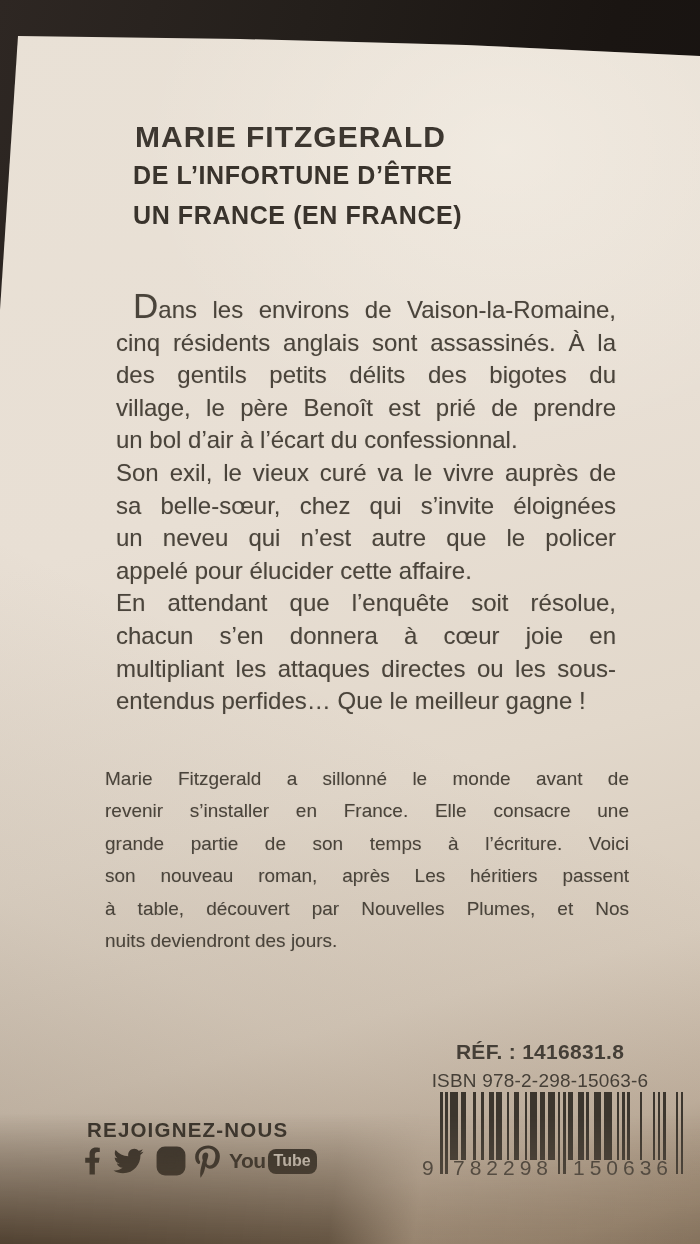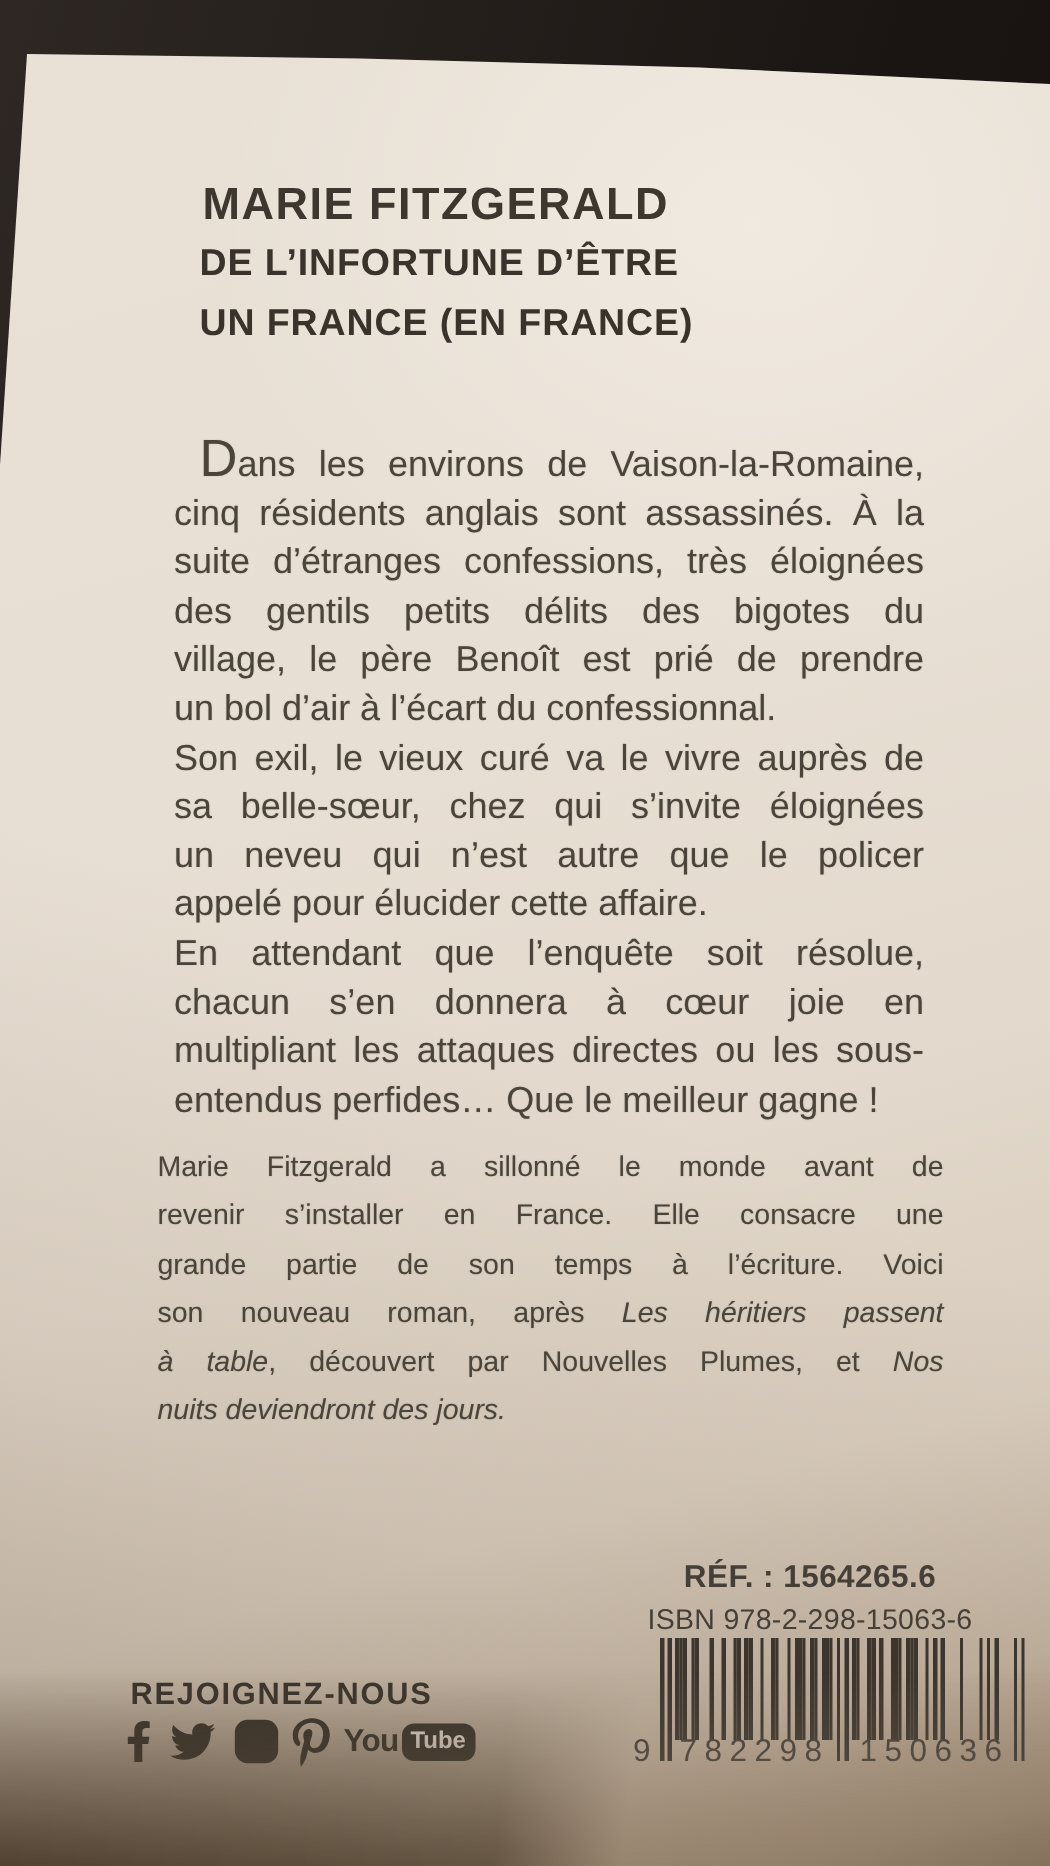--- a/index.html
+++ b/index.html
@@ -44,21 +44,21 @@
   }
   .bio{
     position:absolute;left:105px;top:763px;width:524px;
     font-size:19px;line-height:32.4px;color:#4a443b;
     text-shadow:0 0 1px rgba(74,66,56,0.25);
   }
   .line{text-align:justify;text-align-last:justify;}
   .line.last{text-align-last:left;}
   .line.indent{padding-left:17px;}
   .dropcap{font-size:35px;line-height:0.8;}
-  .it{font-style:italic;}
+  .it{}
   
   .ref-block{position:absolute;left:400px;top:1040px;width:280px;text-align:center;color:#453f37;}
   .ref{font-size:21px;font-weight:600;letter-spacing:0.3px;}
   .isbn{font-size:19px;margin-top:6px;letter-spacing:0.2px;text-align:center;}
   .barcode{position:absolute;left:440px;top:1092px;width:244px;height:92px;}
   .bars{display:flex;width:244px;height:82px;align-items:flex-start;}
   .bars span{flex:1;height:68px;}
   .bars span.on{background:#3c362e;}
   .bars span.tall{height:82px;}
   .bc-digits{position:absolute;top:64px;left:0;width:244px;height:28px;
@@ -89,21 +89,20 @@
 
 <div class="book">
 
   <div class="author">MARIE FITZGERALD</div>
   <div class="title-line title-1">DE L’INFORTUNE D’ÊTRE</div>
   <div class="title-line title-2">UN FRANCE (EN FRANCE)</div>
 
   <div class="synopsis">
     <div class="line indent"><span class="dropcap">D</span><span>ans les environs de Vaison-la-Romaine,</span></div>
     <div class="line">cinq résidents anglais sont assassinés. À la</div>
-    <div class="line">suite d’étranges confessions, très éloignées</div>
     <div class="line">des gentils petits délits des bigotes du</div>
     <div class="line">village, le père Benoît est prié de prendre</div>
     <div class="line last">un bol d’air à l’écart du confessionnal.</div>
 
     <div class="line">Son exil, le vieux curé va le vivre auprès de</div>
     <div class="line">sa belle-sœur, chez qui s’invite éloignées</div>
     <div class="line">un neveu qui n’est autre que le policer</div>
     <div class="line last">appelé pour élucider cette affaire.</div>
 
     <div class="line">En attendant que l’enquête soit résolue,</div>
@@ -115,21 +114,21 @@
   <div class="bio">
     <div class="line">Marie Fitzgerald a sillonné le monde avant de</div>
     <div class="line">revenir s’installer en France. Elle consacre une</div>
     <div class="line">grande partie de son temps à l’écriture. Voici</div>
     <div class="line"><span>son nouveau roman, après </span><span class="it">Les héritiers passent</span></div>
     <div class="line"><span class="it">à table</span><span>, découvert par Nouvelles Plumes, et </span><span class="it">Nos</span></div>
     <div class="line last it">nuits deviendront des jours.</div>
   </div>
 
   <div class="ref-block">
-    <div class="ref">RÉF. : 1564265.6</div>
+    <div class="ref">RÉF. : 1416831.8</div>
     <div class="isbn">ISBN 978-2-298-15063-6</div>
   </div>
 
   <div class="barcode">
     <div class="bars" id="barcode-bars">
         <span class="on tall"></span>
         <span class=" tall"></span>
         <span class="on tall"></span>
         <span></span>
         <span class="on"></span>

